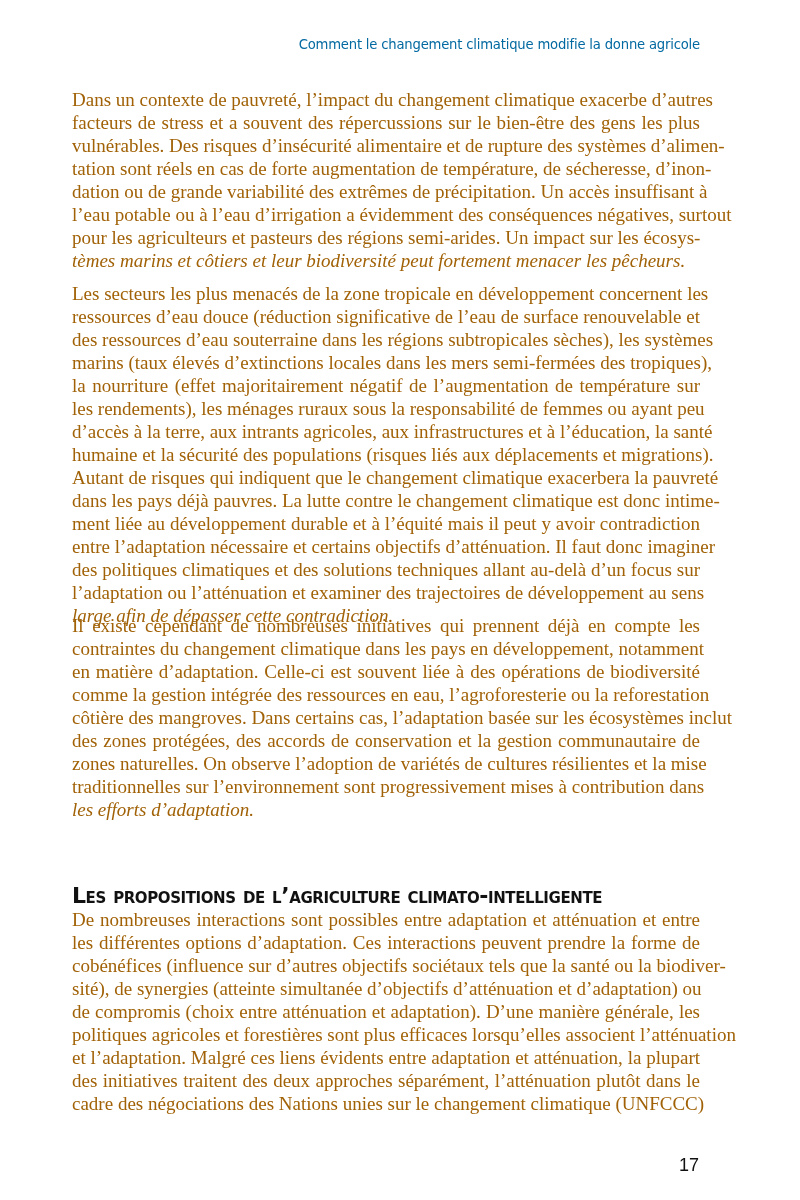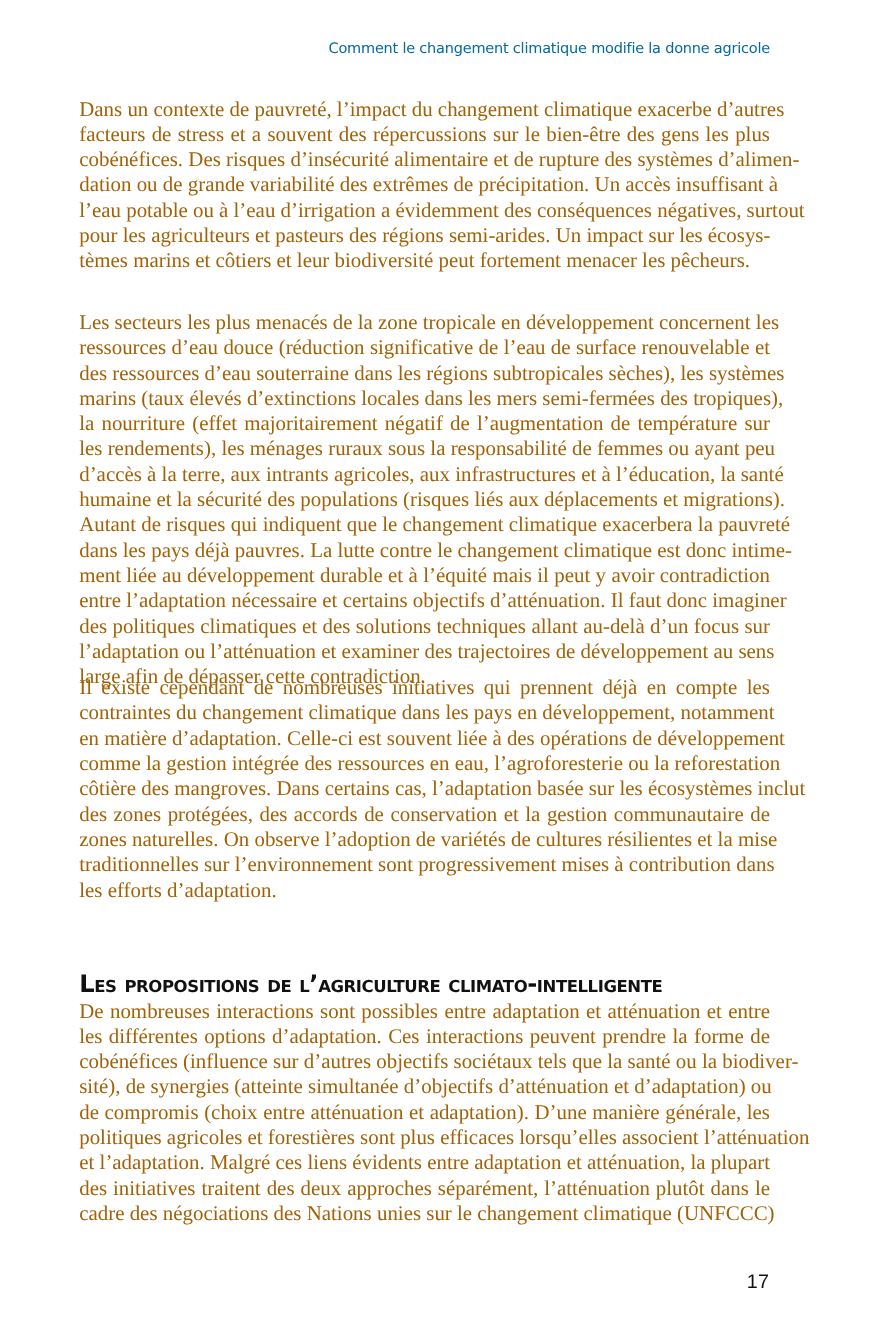--- a/index.html
+++ b/index.html
@@ -35,20 +35,21 @@
     }
     .line {
       display: block;
       white-space: nowrap;
       text-align: justify;
       text-align-last: justify;
       height: 23px;
     }
     .line.last {
       text-align-last: left;
+      font-style: italic;
     }
     #para-1 { top: 88px; }
     #para-2 { top: 282px; }
     #para-3 { top: 614px; }
     #para-4 { top: 908px; }
     .section-heading {
       position: absolute;
       top: 865px;
       left: 72px;
       width: 628px;
@@ -70,21 +71,22 @@
     }
   </style>
 </head>
 <body>
 
 <div class="running-header">Comment le changement climatique modifie la donne agricole</div>
 
 <div class="text-block" id="para-1">
     <span class="line">Dans un contexte de pauvreté, l’impact du changement climatique exacerbe d’autres</span>
     <span class="line">facteurs de stress et a souvent des répercussions sur le bien-être des gens les plus</span>
-    <span class="line">cobénéfices. Des risques d’insécurité alimentaire et de rupture des systèmes d’alimen-</span>
+    <span class="line">vulnérables. Des risques d’insécurité alimentaire et de rupture des systèmes d’alimen-</span>
+    <span class="line">tation sont réels en cas de forte augmentation de température, de sécheresse, d’inon-</span>
     <span class="line">dation ou de grande variabilité des extrêmes de précipitation. Un accès insuffisant à</span>
     <span class="line">l’eau potable ou à l’eau d’irrigation a évidemment des conséquences négatives, surtout</span>
     <span class="line">pour les agriculteurs et pasteurs des régions semi-arides. Un impact sur les écosys-</span>
     <span class="line last">tèmes marins et côtiers et leur biodiversité peut fortement menacer les pêcheurs.</span>
   </div>
 
 <div class="text-block" id="para-2">
     <span class="line">Les secteurs les plus menacés de la zone tropicale en développement concernent les</span>
     <span class="line">ressources d’eau douce (réduction significative de l’eau de surface renouvelable et</span>
     <span class="line">des ressources d’eau souterraine dans les régions subtropicales sèches), les systèmes</span>
@@ -98,21 +100,21 @@
     <span class="line">ment liée au développement durable et à l’équité mais il peut y avoir contradiction</span>
     <span class="line">entre l’adaptation nécessaire et certains objectifs d’atténuation. Il faut donc imaginer</span>
     <span class="line">des politiques climatiques et des solutions techniques allant au-delà d’un focus sur</span>
     <span class="line">l’adaptation ou l’atténuation et examiner des trajectoires de développement au sens</span>
     <span class="line last">large afin de dépasser cette contradiction.</span>
   </div>
 
 <div class="text-block" id="para-3">
     <span class="line">Il existe cependant de nombreuses initiatives qui prennent déjà en compte les</span>
     <span class="line">contraintes du changement climatique dans les pays en développement, notamment</span>
-    <span class="line">en matière d’adaptation. Celle-ci est souvent liée à des opérations de développement</span>
+    <span class="line">en matière d’adaptation. Celle-ci est souvent liée à des opérations de biodiversité</span>
     <span class="line">comme la gestion intégrée des ressources en eau, l’agroforesterie ou la reforestation</span>
     <span class="line">côtière des mangroves. Dans certains cas, l’adaptation basée sur les écosystèmes inclut</span>
     <span class="line">des zones protégées, des accords de conservation et la gestion communautaire de</span>
     <span class="line">zones naturelles. On observe l’adoption de variétés de cultures résilientes et la mise</span>
     <span class="line">traditionnelles sur l’environnement sont progressivement mises à contribution dans</span>
     <span class="line last">les efforts d’adaptation.</span>
   </div>
 
 <h2 class="section-heading">Les propositions de l’agriculture climato-intelligente</h2>
 

